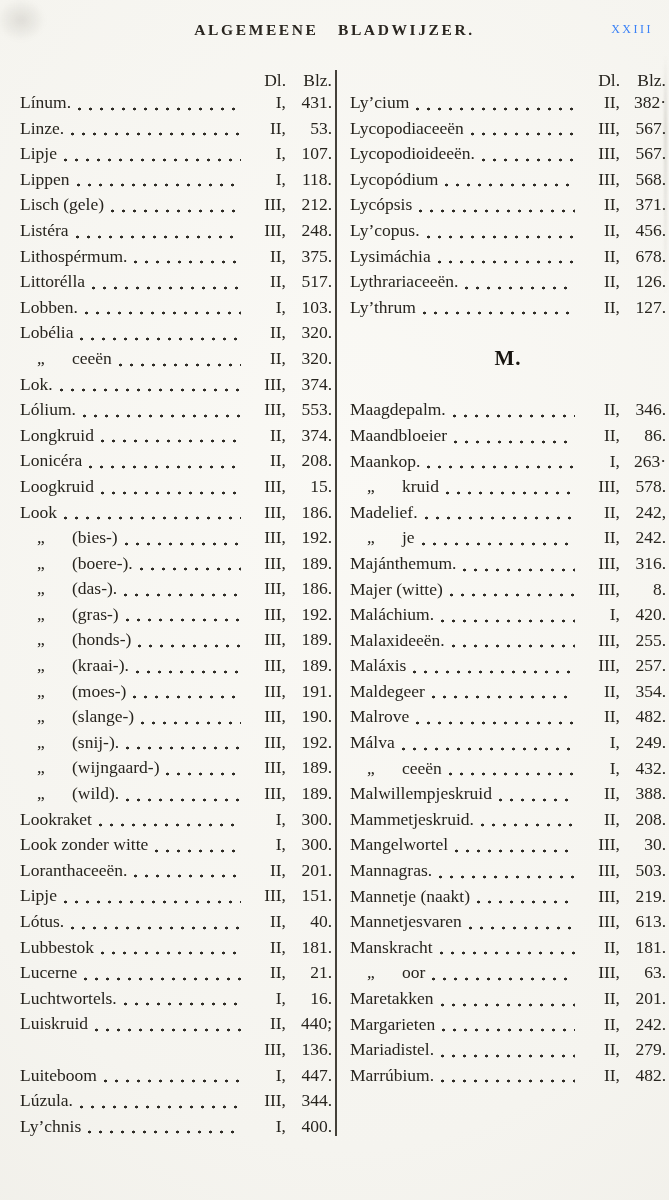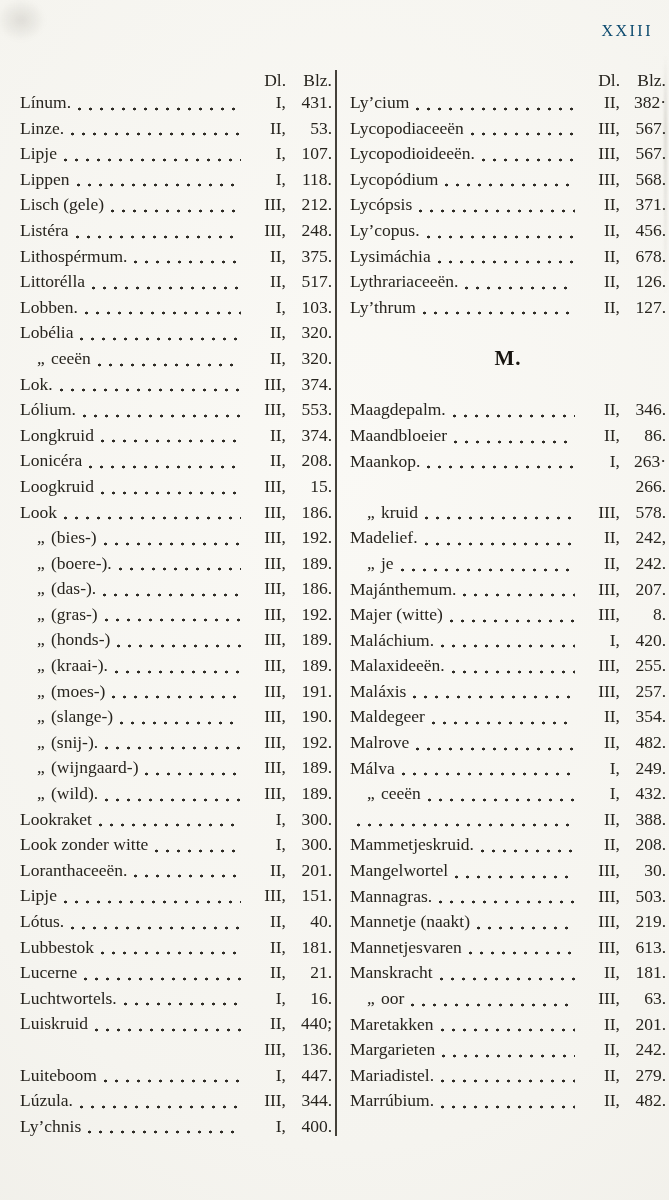--- a/index.html
+++ b/index.html
@@ -26,22 +26,22 @@
 
   .page-header { position: absolute; top: 21px; left: 0; width: 100%; height: 20px; }
   .running-title {
     text-align: center;
     font-size: 15.5px; font-weight: 700;
     letter-spacing: 2.6px; word-spacing: 13px;
     color: #2a2620;
   }
   .folio {
     position: absolute; right: 16px; top: 1px;
-    font-size: 16px; letter-spacing: 2.5px; font-weight: 400;
-    color: #0c4a6e;
+    font-size: 12px; letter-spacing: 2.5px; font-weight: 400;
+    color: #3b82f6;
   }
 
   .columns {
     position: absolute; top: 62px; left: 20px; right: 3px;
     display: flex; align-items: flex-start;
   }
   .col { font-size: 17.5px; }
   .col-left  { width: 312px; }
   .col-right { flex: 1; padding-left: 13px; }
 
@@ -56,21 +56,21 @@
   }
   .col-head .dl-h  { width: 42px; text-align: right; }
   .col-head .blz-h { width: 46px; text-align: right; }
 
   .row {
     display: flex; align-items: baseline;
     height: 25.6px; line-height: 25.6px;
     white-space: nowrap;
   }
   .row .ditto { margin-left: 17px; width: 13px; flex: 0 0 auto; }
-  .row .ditto + .name { margin-left: 1px; }
+  .row .ditto + .name { margin-left: 22px; }
   .row .name { flex: 0 0 auto; }
   .row .leader {
     flex: 1 1 auto; align-self: flex-end;
     height: 4px; margin: 0 3px 5px 7px;
     background-image: radial-gradient(circle at 1.6px 2px, #2e2b25 1.25px, rgba(0,0,0,0) 1.7px);
     background-size: 11px 4px; background-repeat: repeat-x;
   }
   .row .fill { flex: 1 1 auto; }
   .row .vol { width: 42px; text-align: right; flex: 0 0 auto; }
   .row .pg  { width: 46px; text-align: right; flex: 0 0 auto; }
@@ -83,20 +83,21 @@
     font-size: 21px; font-weight: 700; letter-spacing: 1px; color: #17140f;
   }
 </style>
 </head>
 <body>
 
 <div class="smudge-tl"></div>
 <div class="streak-right"></div>
 
 <div class="page-header">
+  <div class="running-title">ALGEMEENE BLADWIJZER.</div>
   <div class="folio">XXIII</div>
 </div>
 
 <div class="columns">
   <section class="col col-left">
     <div class="col-head">
       <span class="dl-h">Dl.</span>
       <span class="blz-h">Blz.</span>
     </div>
     <div class="rows">
@@ -436,25 +437,20 @@
           <span class="leader"></span>
           <span class="vol">II,</span>
           <span class="pg">86.</span>
         </div>
         <div class="row">
           <span class="name">Maankop.</span>
           <span class="leader"></span>
           <span class="vol">I,</span>
           <span class="pg">263·</span>
         </div>
-        <div class="row cont">
-          <span class="fill"></span>
-          <span class="vol"></span>
-          <span class="pg">266.</span>
-        </div>
         <div class="row">
           <span class="ditto">„</span>
           <span class="name">kruid</span>
           <span class="leader"></span>
           <span class="vol">III,</span>
           <span class="pg">578.</span>
         </div>
         <div class="row">
           <span class="name">Madelief.</span>
           <span class="leader"></span>
@@ -465,21 +461,21 @@
           <span class="ditto">„</span>
           <span class="name">je</span>
           <span class="leader"></span>
           <span class="vol">II,</span>
           <span class="pg">242.</span>
         </div>
         <div class="row">
           <span class="name">Majánthemum.</span>
           <span class="leader"></span>
           <span class="vol">III,</span>
-          <span class="pg">207.</span>
+          <span class="pg">316.</span>
         </div>
         <div class="row">
           <span class="name">Majer (witte)</span>
           <span class="leader"></span>
           <span class="vol">III,</span>
           <span class="pg">8.</span>
         </div>
         <div class="row">
           <span class="name">Maláchium.</span>
           <span class="leader"></span>
@@ -517,20 +513,21 @@
           <span class="pg">249.</span>
         </div>
         <div class="row">
           <span class="ditto">„</span>
           <span class="name">ceeën</span>
           <span class="leader"></span>
           <span class="vol">I,</span>
           <span class="pg">432.</span>
         </div>
         <div class="row">
+          <span class="name">Malwillempjeskruid</span>
           <span class="leader"></span>
           <span class="vol">II,</span>
           <span class="pg">388.</span>
         </div>
         <div class="row">
           <span class="name">Mammetjeskruid.</span>
           <span class="leader"></span>
           <span class="vol">II,</span>
           <span class="pg">208.</span>
         </div>

